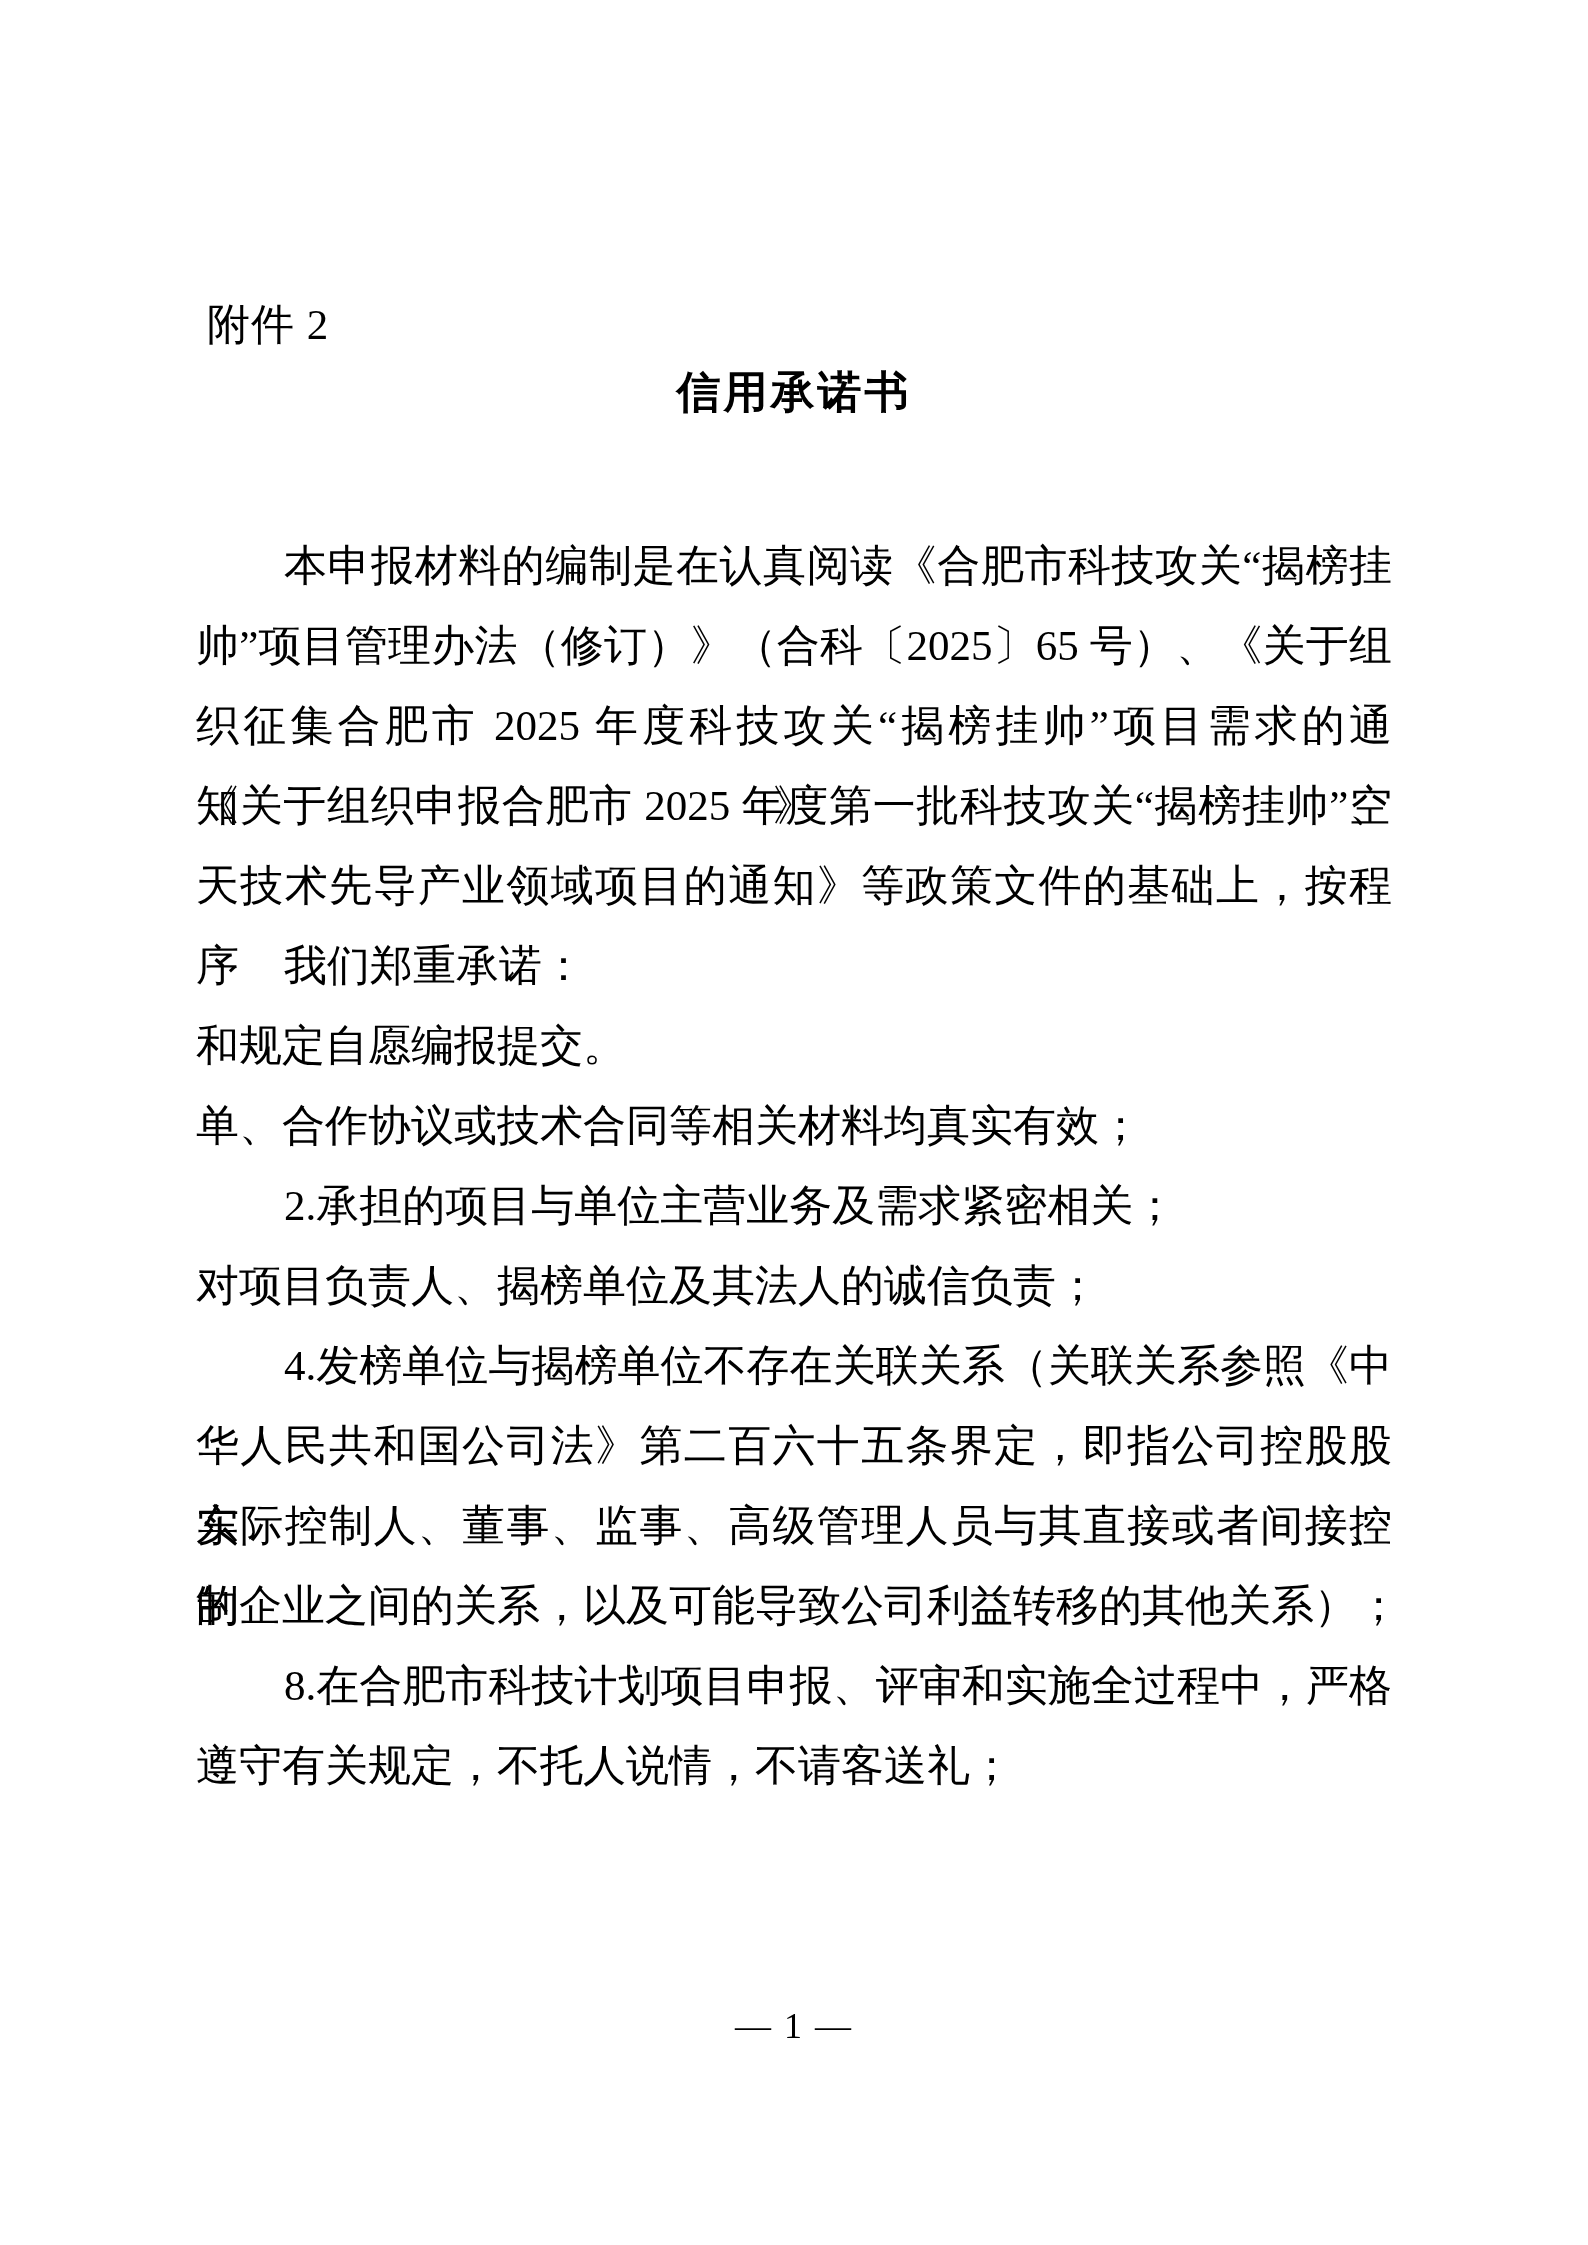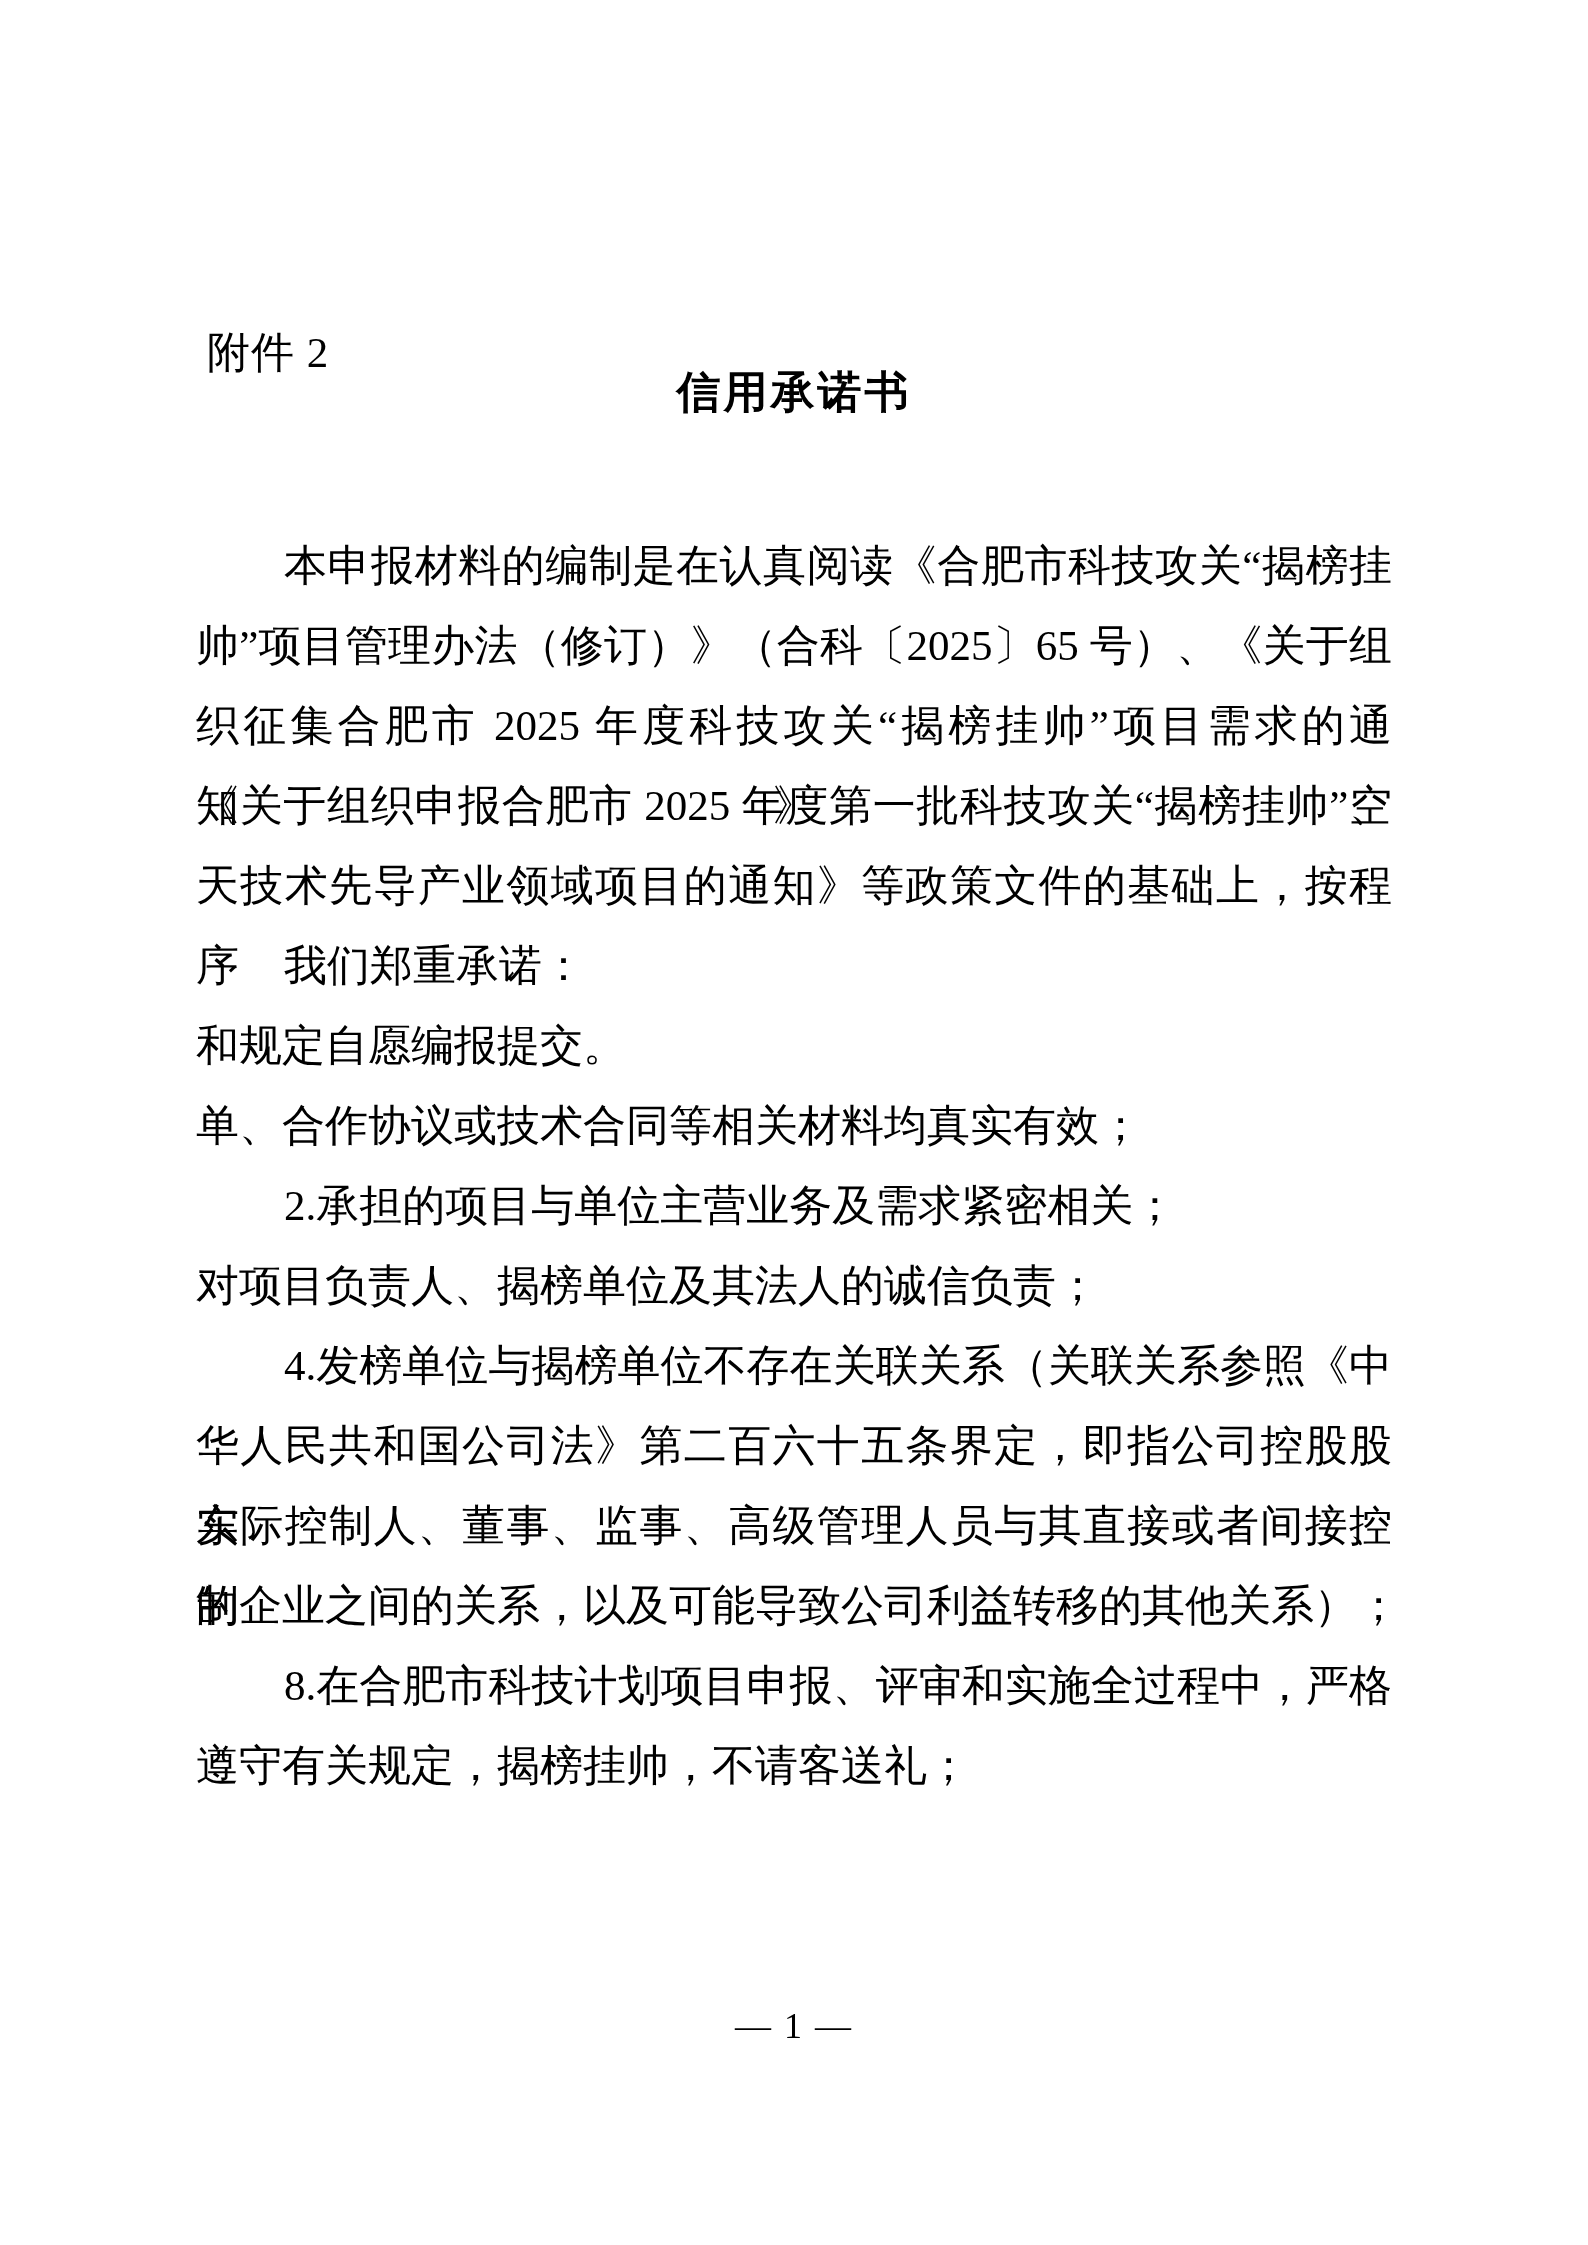--- a/index.html
+++ b/index.html
@@ -18,21 +18,20 @@
   }
   .attachment-label {
     position: absolute;
     top: 299px;
     left: 207px;
     font-size: 43px;
     line-height: 52px;
     color: #000000;
     letter-spacing: 1px;
     white-space: pre;
-    margin-top: 28px;
   }
   .doc-title {
     position: absolute;
     top: 360px;
     left: 0;
     width: 100%;
     text-align: center;
     font-family: "Liberation Sans", "DejaVu Sans", sans-serif;
     font-weight: bold;
     font-size: 44px;
@@ -91,17 +90,17 @@
       <div class="line indent">我们郑重承诺：</div>
       <div class="line">和规定自愿编报提交。</div>
       <div class="line">单、合作协议或技术合同等相关材料均真实有效；</div>
       <div class="line indent">2.承担的项目与单位主营业务及需求紧密相关；</div>
       <div class="line">对项目负责人、揭榜单位及其法人的诚信负责；</div>
       <div class="line indent fill">4.发榜单位与揭榜单位不存在关联关系（关联关系参照《中</div>
       <div class="line fill">华人民共和国公司法》第二百六十五条界定，即指公司控股股东、</div>
       <div class="line fill">实际控制人、董事、监事、高级管理人员与其直接或者间接控制</div>
       <div class="line">的企业之间的关系，以及可能导致公司利益转移的其他关系）；</div>
       <div class="line indent fill">8.在合肥市科技计划项目申报、评审和实施全过程中，严格</div>
-      <div class="line">遵守有关规定，揭榜挂帅，不请客送礼；</div>
+      <div class="line">遵守有关规定，不托人说情，不请客送礼；</div>
     </div>
 
   <div class="page-footer">— 1 —</div>
 </div>
 
 </body></html>

